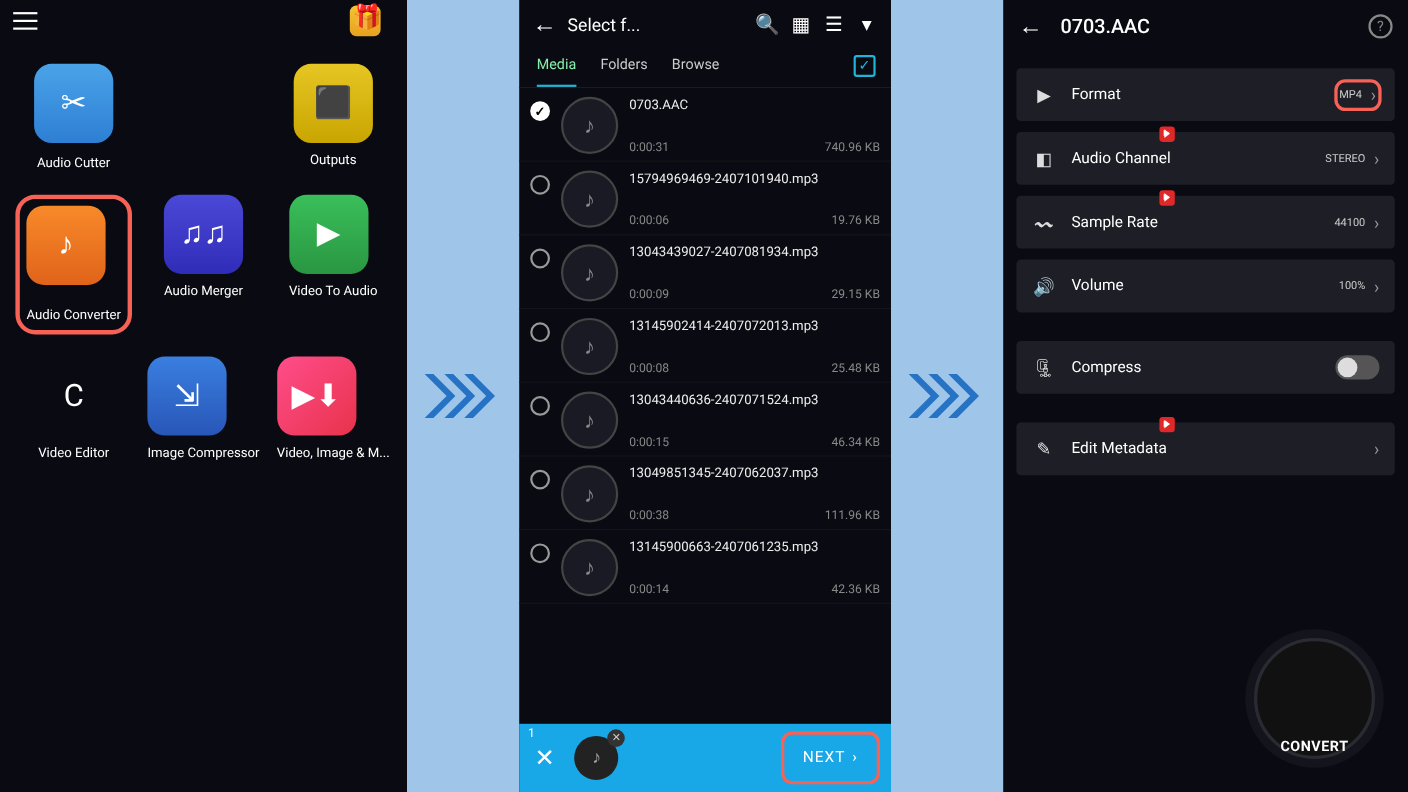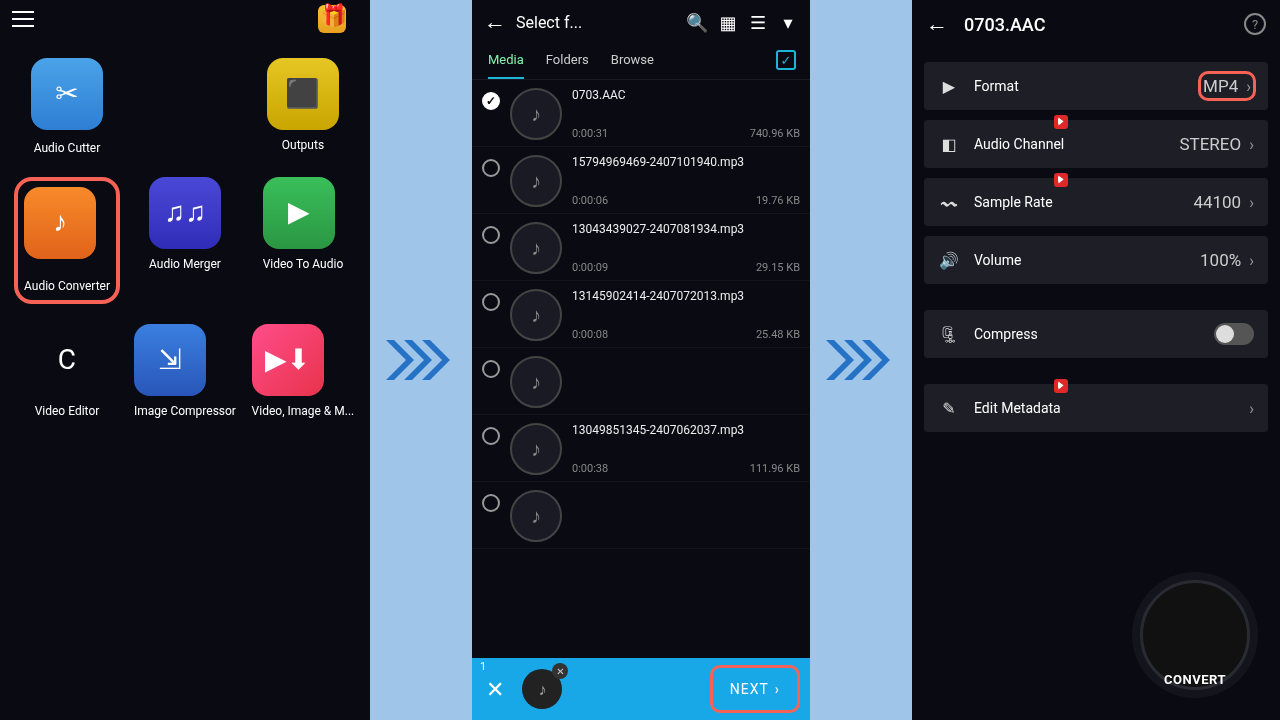--- a/index.html
+++ b/index.html
@@ -58,21 +58,21 @@
 .next-btn{margin-left:auto;color:#fff;font-size:14px;letter-spacing:1px;display:flex;align-items:center;gap:6px;padding:10px 14px;cursor:pointer}
 
 
 .hdr3{height:48px;display:flex;align-items:center;gap:16px;padding:0 14px}
 .title3{font-size:18px;font-weight:500;flex:1}
 .help3{width:22px;height:22px;border:2px solid #888;border-radius:50%;display:flex;align-items:center;justify-content:center;color:#888;font-size:13px;cursor:pointer}
 .settings3{padding:14px 12px;display:flex;flex-direction:column;gap:10px}
 .srow{background:#1e1e26;height:48px;border-radius:4px;display:flex;align-items:center;padding:0 14px;gap:14px;font-size:14px;position:relative}
 .sicon{width:22px;height:22px;display:flex;align-items:center;justify-content:center;color:#ddd;font-size:16px;flex-shrink:0}
 .slabel{flex:1}
-.svalue{color:#ccc;font-size:17px}
+.svalue{color:#ccc;font-size:10px}
 .schev{color:#999;font-size:16px;margin-left:8px}
 .red-dot{position:absolute;top:-5px;left:130px;width:14px;height:14px;background:#e02828;border-radius:3px}
 .red-dot::after{content:"";position:absolute;width:0;height:0;border-left:4px solid transparent;border-right:4px solid transparent;border-top:5px solid #fff;border-bottom:none;left:3px;top:4px;transform:rotate(-90deg)}
 .red-dot::before{content:"▶";color:#fff;font-size:7px;position:absolute;left:4px;top:2px}
 .red-dot{font-size:0}
 .red-dot::before{font-size:7px}
 .toggle{width:40px;height:22px;background:#555;border-radius:11px;position:relative;margin-left:8px}
 .toggle::after{content:"";position:absolute;width:18px;height:18px;background:#ddd;border-radius:50%;left:2px;top:2px}
 .section-gap{height:6px}
 .convert-btn{position:absolute;right:30px;bottom:30px;width:110px;height:110px;border-radius:50%;background:#111;border:3px solid #2a2a32;display:flex;align-items:flex-end;justify-content:center;font-size:13px;font-weight:bold;letter-spacing:0.5px;cursor:pointer;box-shadow:0 0 0 8px rgba(60,60,70,0.2)}
@@ -222,35 +222,49 @@
       <div class="fname">13145902414-2407072013.mp3</div>
       <div class="fmeta">
             <span>0:00:08</span>
             <span>25.48 KB</span>
           </div>
     </div>
   </div>
   <div class="file-row">
     <div class="radio "></div>
     <div class="thumb">♪</div>
+    <div class="file-info">
+      <div class="fname">13043440636-2407071524.mp3</div>
+      <div class="fmeta">
+            <span>0:00:15</span>
+            <span>46.34 KB</span>
+          </div>
+    </div>
   </div>
   <div class="file-row">
     <div class="radio "></div>
     <div class="thumb">♪</div>
     <div class="file-info">
       <div class="fname">13049851345-2407062037.mp3</div>
       <div class="fmeta">
             <span>0:00:38</span>
             <span>111.96 KB</span>
           </div>
     </div>
   </div>
   <div class="file-row">
     <div class="radio "></div>
     <div class="thumb">♪</div>
+    <div class="file-info">
+      <div class="fname">13145900663-2407061235.mp3</div>
+      <div class="fmeta">
+            <span>0:00:14</span>
+            <span>42.36 KB</span>
+          </div>
+    </div>
   </div>
     </div>
   <div class="footer2">
     <span class="count2">1</span>
     <span class="close2">✕</span>
     <div class="sel-thumb">♪<span class="x">✕</span></div>
     <div class="highlight-red-sm" style="margin-left:auto">
       <div class="next-btn">
         <span>NEXT</span>
         <span>›</span>

